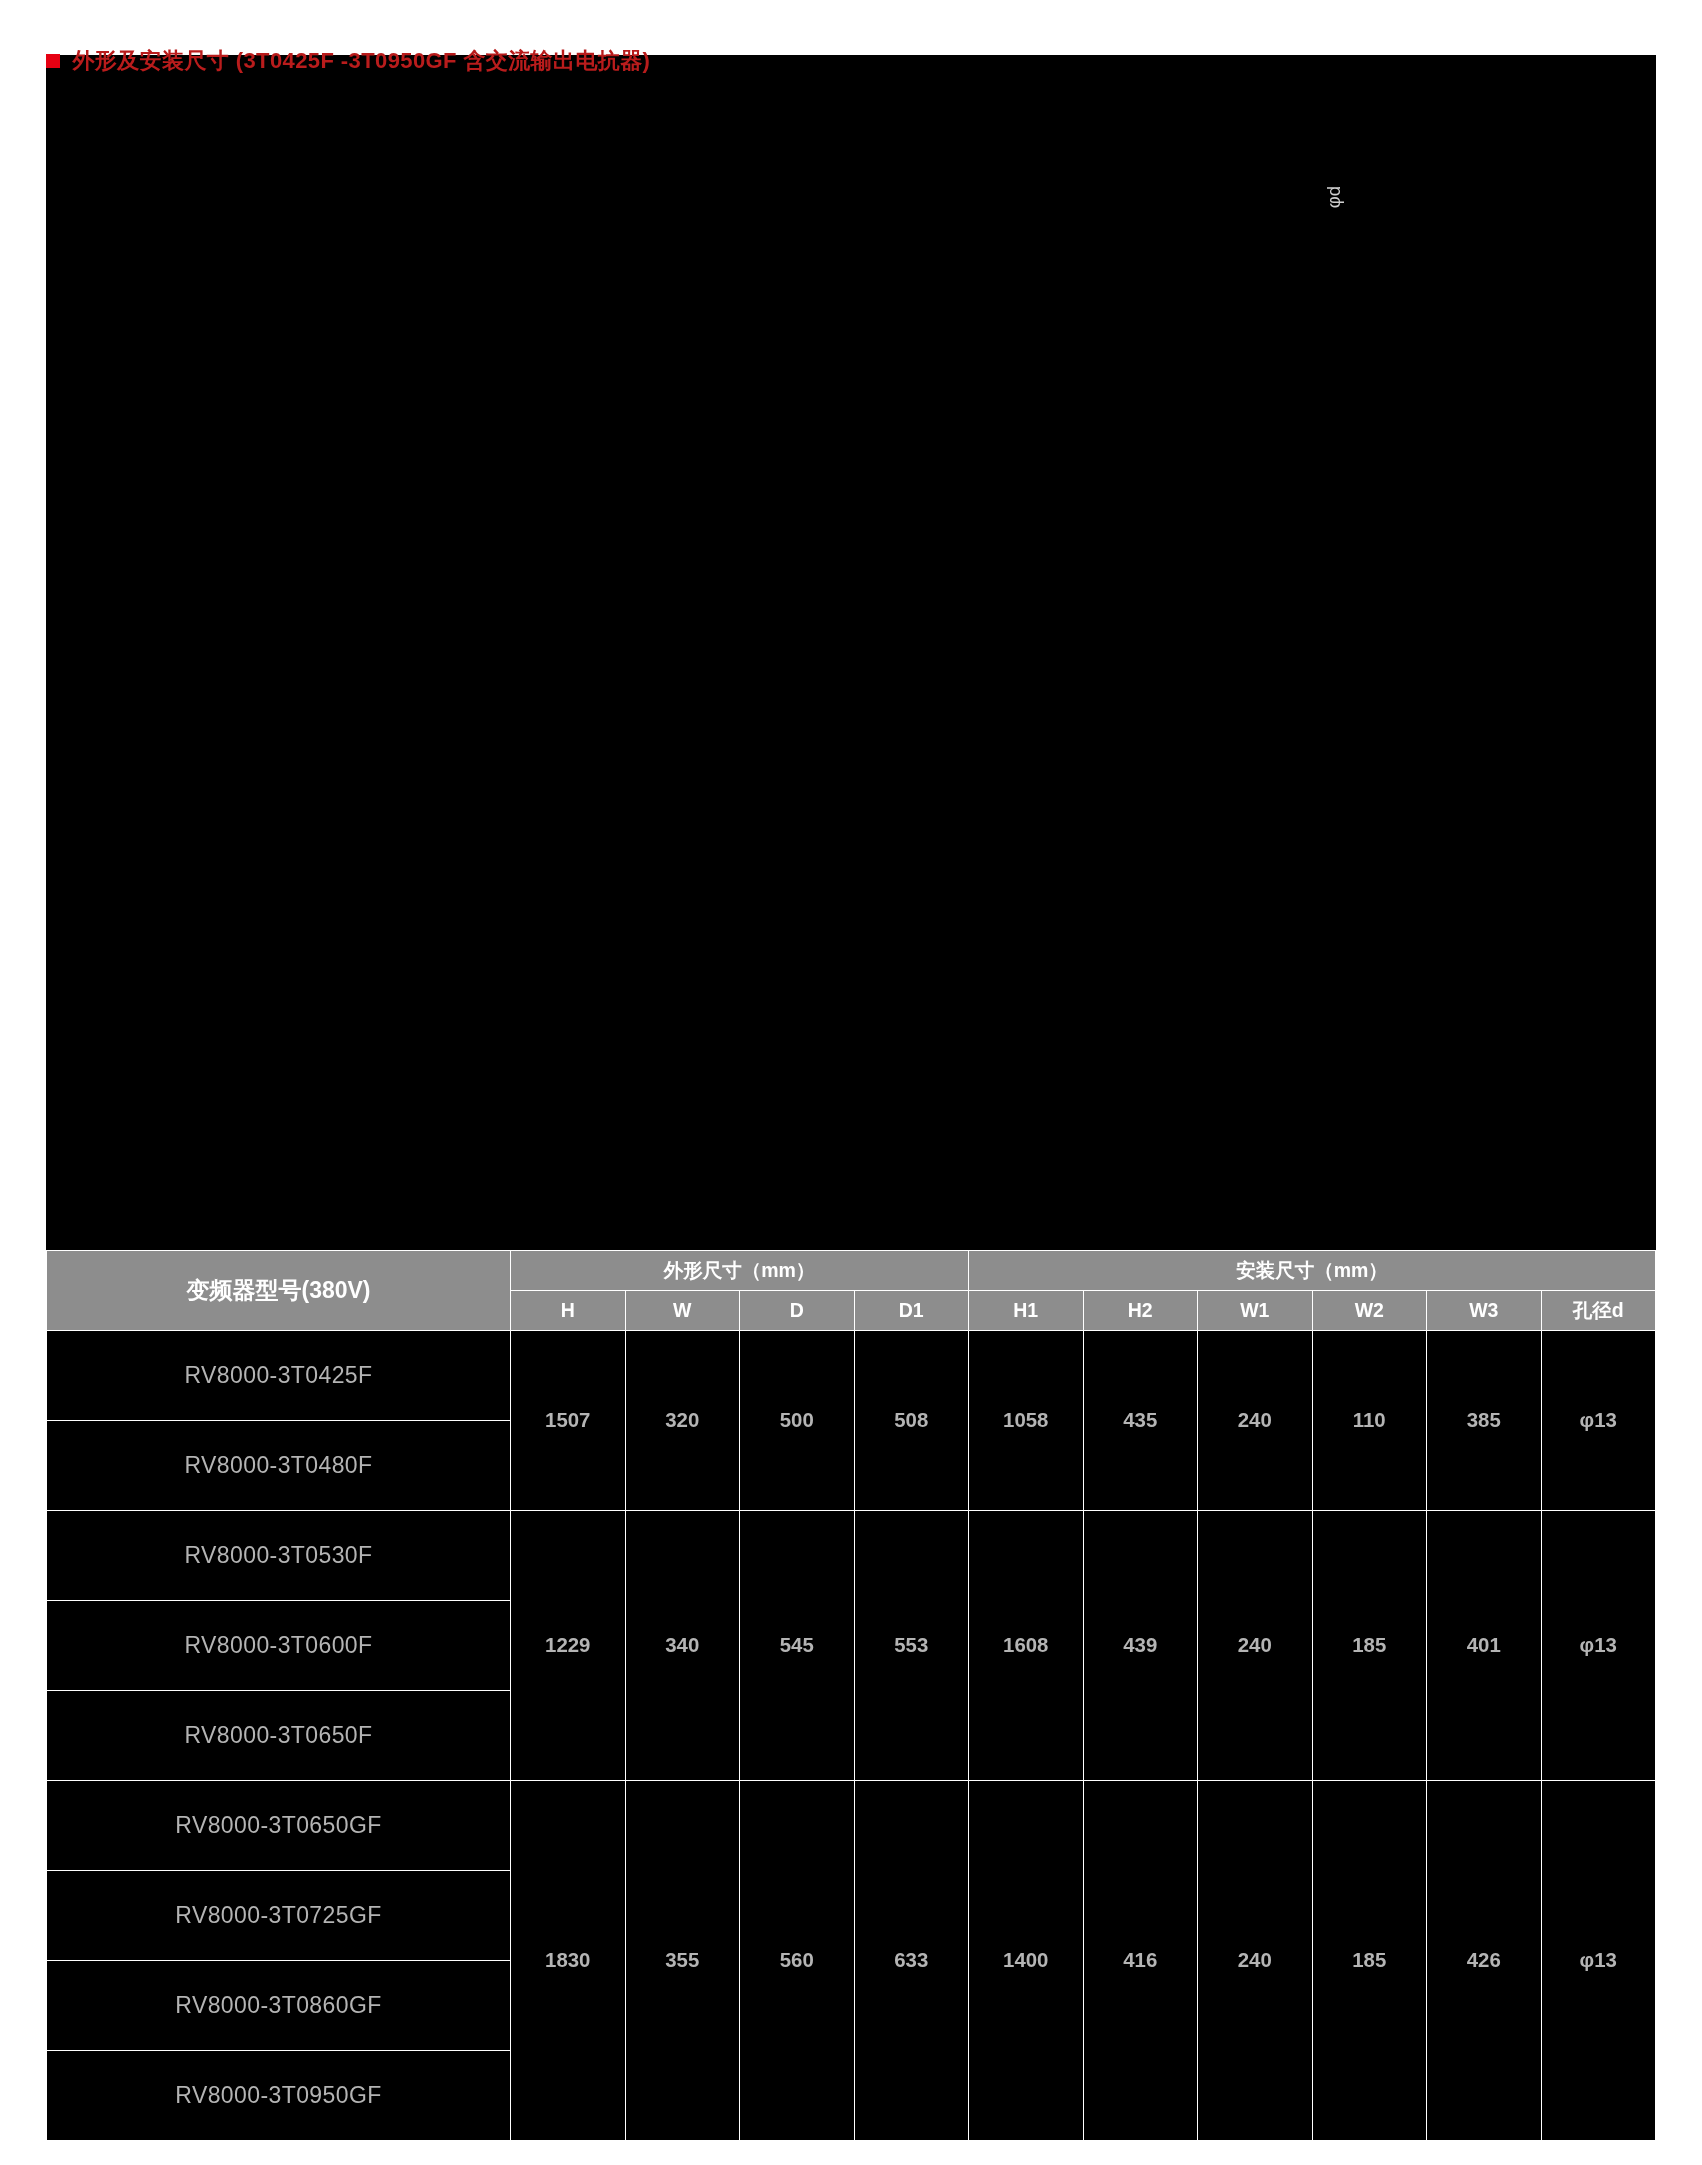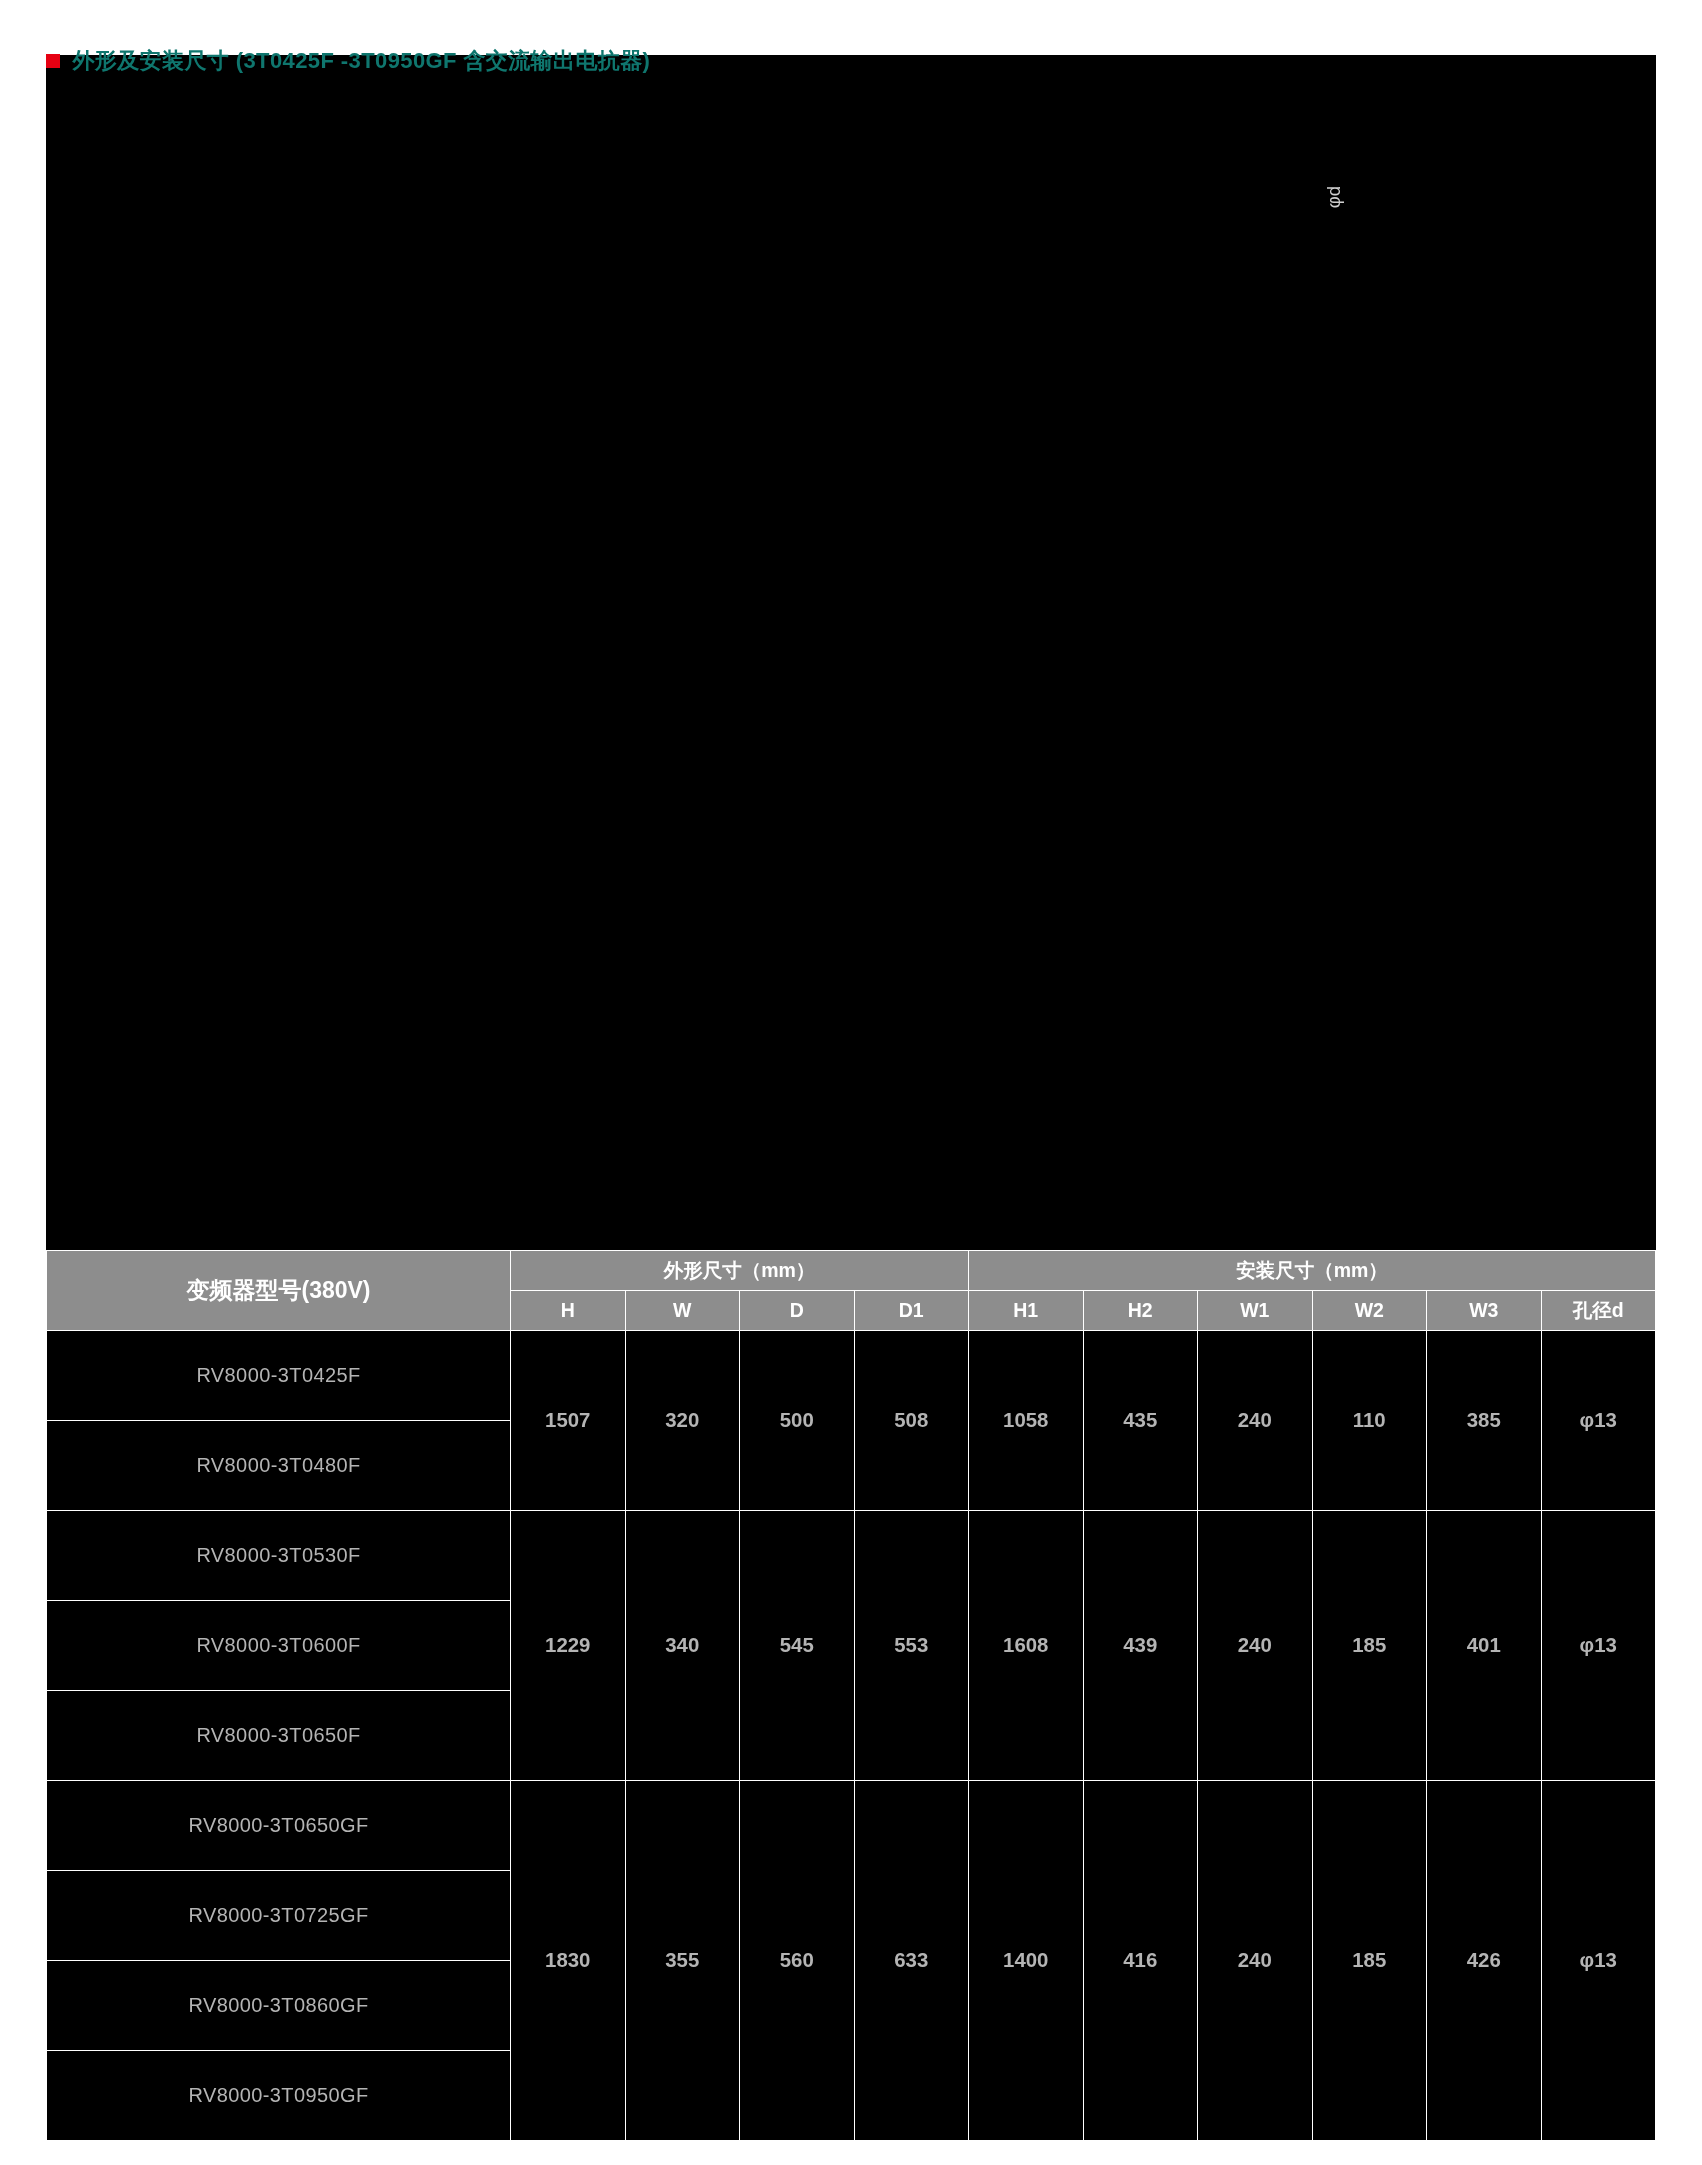--- a/index.html
+++ b/index.html
@@ -60,21 +60,21 @@
     gap: 12.4px;
     z-index: 5;
   }
   .title-square {
     width: 14px;
     height: 14px;
     background: #e60012;
     display: inline-block;
   }
   .title-text {
-    color: #0f766e;
+    color: #b91c1c;
     font-size: 22px;
     font-weight: bold;
     letter-spacing: 0.4px;
     white-space: nowrap;
   }
 
   
   .phi-label {
     position: absolute;
     left: 1323px;
@@ -111,21 +111,21 @@
     font-weight: bold;
     font-size: 19.5px;
     height: 37px;
   }
   .dim-table thead th.model-head {
     width: 461px;
     font-size: 23px;
   }
   .dim-table tbody td.model-cell {
     text-align: center;
-    font-size: 20px;
+    font-size: 23px;
     letter-spacing: 0.4px;
     height: 87px;
   }
   .dim-table tbody td.val-cell {
     font-size: 20.4px;
     font-weight: bold;
   }
 </style>
 </head>
 <body>

